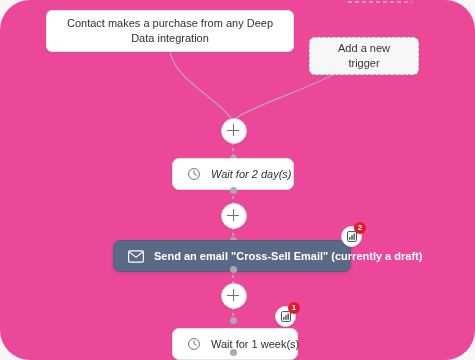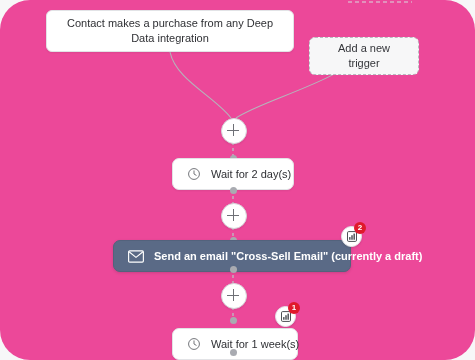--- a/index.html
+++ b/index.html
@@ -185,21 +185,21 @@
     <span>Contact makes a purchase from any Deep Data integration</span>
   </div>
 
   <div class="trigger-box trigger-dashed" style="left:309px; top:13px; width:110px; height:38px;margin-top:24px;">
     <span>Add a new trigger</span>
   </div>
 
   <div class="plus-btn" style="left:221px; top:118px;"></div>
 
   <div class="port-dot" style="left:229.5px; top:155px;"></div>
-  <div class="step-node step-light" style="left:172px; top:158px; width:122px;">
+  <div class="step-node step-light" style="left:172px; top:158px; width:122px;font-style:italic;">
     <span class="node-icon">
       <svg width="14" height="14" viewBox="0 0 16 16">
         <circle cx="8" cy="8" r="6.2" fill="none" stroke="#6e7076" stroke-width="1.1"></circle>
         <path d="M8 4.4 L 8 8 L 10.4 9.4" fill="none" stroke="#6e7076" stroke-width="1.1" stroke-linecap="round"></path>
       </svg>
     </span>
     <span class="step-label">Wait for 2 day(s)</span>
   </div>
   <div class="port-dot" style="left:229.5px; top:187px;"></div>
 

